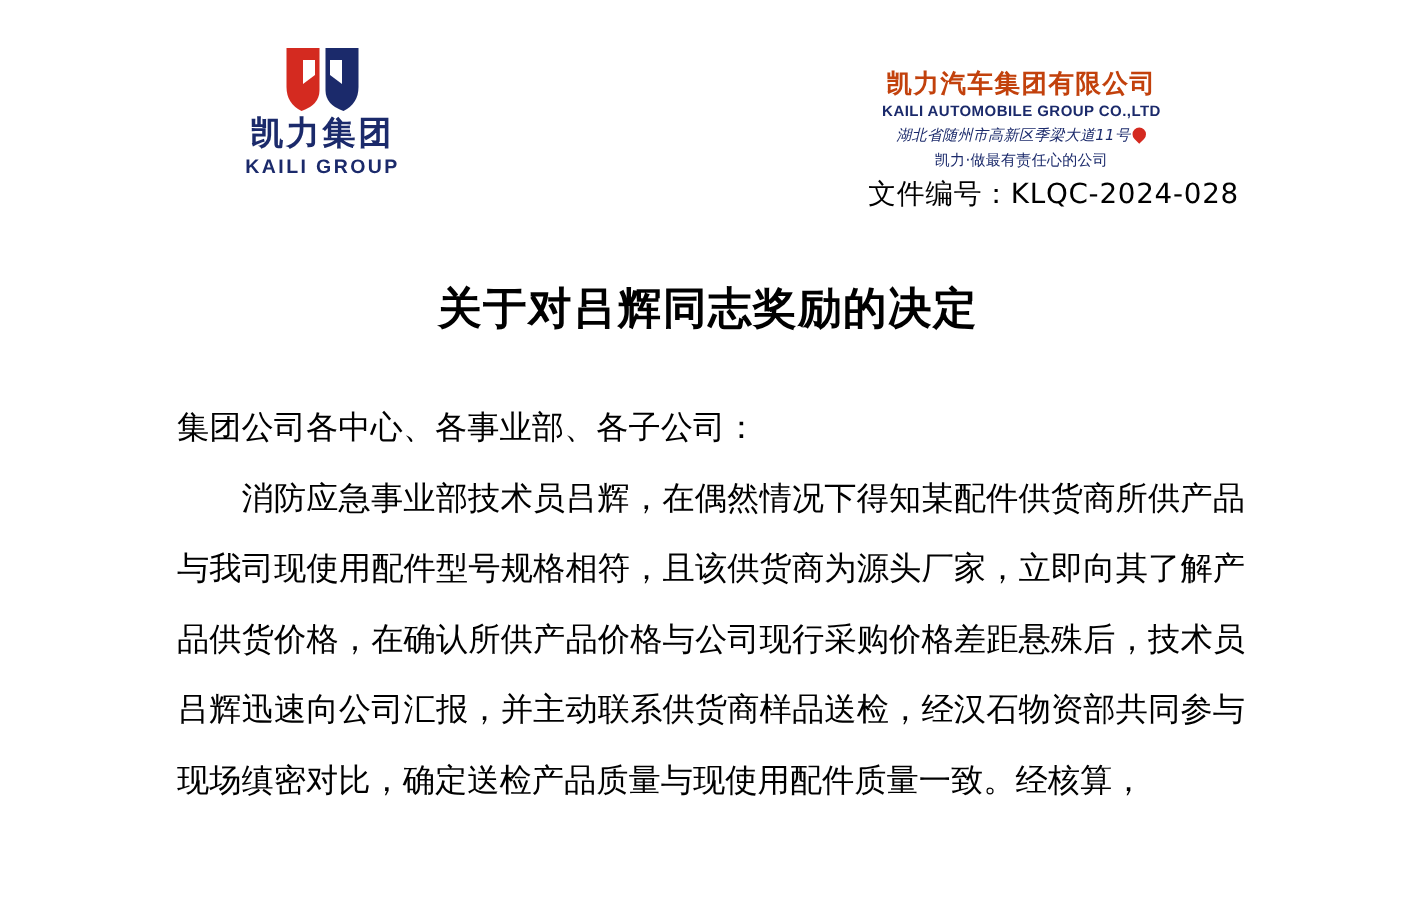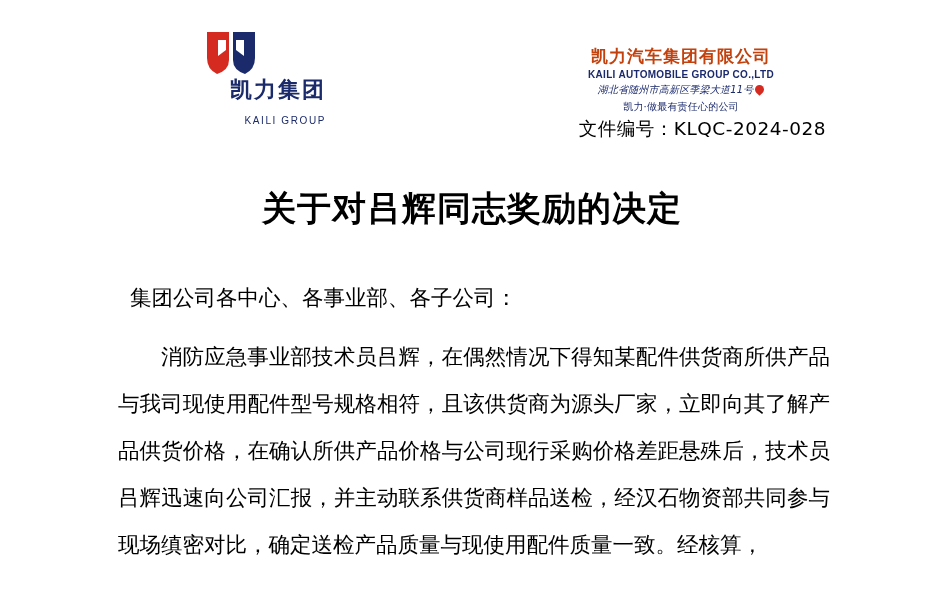--- a/index.html
+++ b/index.html
@@ -25,46 +25,46 @@
   .letterhead {
     position: absolute;
     left: 0;
     top: 0;
     width: 944px;
     height: 118px;
   }
 
   .logo-block {
     position: absolute;
-    left: 136px;
+    left: 120px;
     top: 30px;
     width: 190px;
-    text-align: right;
+    text-align: center;
   }
   .logo-mark {
     width: 56px;
     height: 46px;
     margin: 0 auto 2px auto;
     display: block;
   }
   .logo-cn {
     font-family: "DejaVu Sans", "Liberation Sans", sans-serif;
     font-size: 22px;
     font-weight: bold;
     letter-spacing: 2px;
     color: #1b2a6b;
     line-height: 1.1;
   }
   .logo-en {
     font-family: "Liberation Sans", sans-serif;
-    font-size: 10px;
-    font-weight: normal;
+    font-size: 13px;
+    font-weight: bold;
     letter-spacing: 1.6px;
     color: #1b2a6b;
-    margin-top: 13px;
+    margin-top: 1px;
   }
 
   .company-block {
     position: absolute;
     right: 118px;
     top: 46px;
     text-align: center;
     width: 290px;
   }
   .company-cn {
@@ -123,41 +123,41 @@
   }
 
   
   .doc-title {
     position: absolute;
     left: 0;
     top: 186px;
     width: 944px;
     text-align: center;
     font-family: "DejaVu Sans", "Liberation Sans", sans-serif;
-    font-size: 34px;
+    font-size: 29px;
     font-weight: bold;
     letter-spacing: 1px;
     color: #000;
   }
 
   
   .body-text {
     position: absolute;
     left: 118px;
     top: 262px;
     width: 712px;
     font-family: "DejaVu Sans", "Liberation Sans", sans-serif;
     font-size: 21.5px;
     line-height: 47px;
     color: #000;
     text-align: justify;
     text-justify: inter-character;
   }
   .salutation {
-    margin: 12px;
+    margin: 0;
   }
   .para {
     margin: 0;
     text-indent: 2em;
   }
 </style>
 </head>
 <body>
 
 <div class="page">

